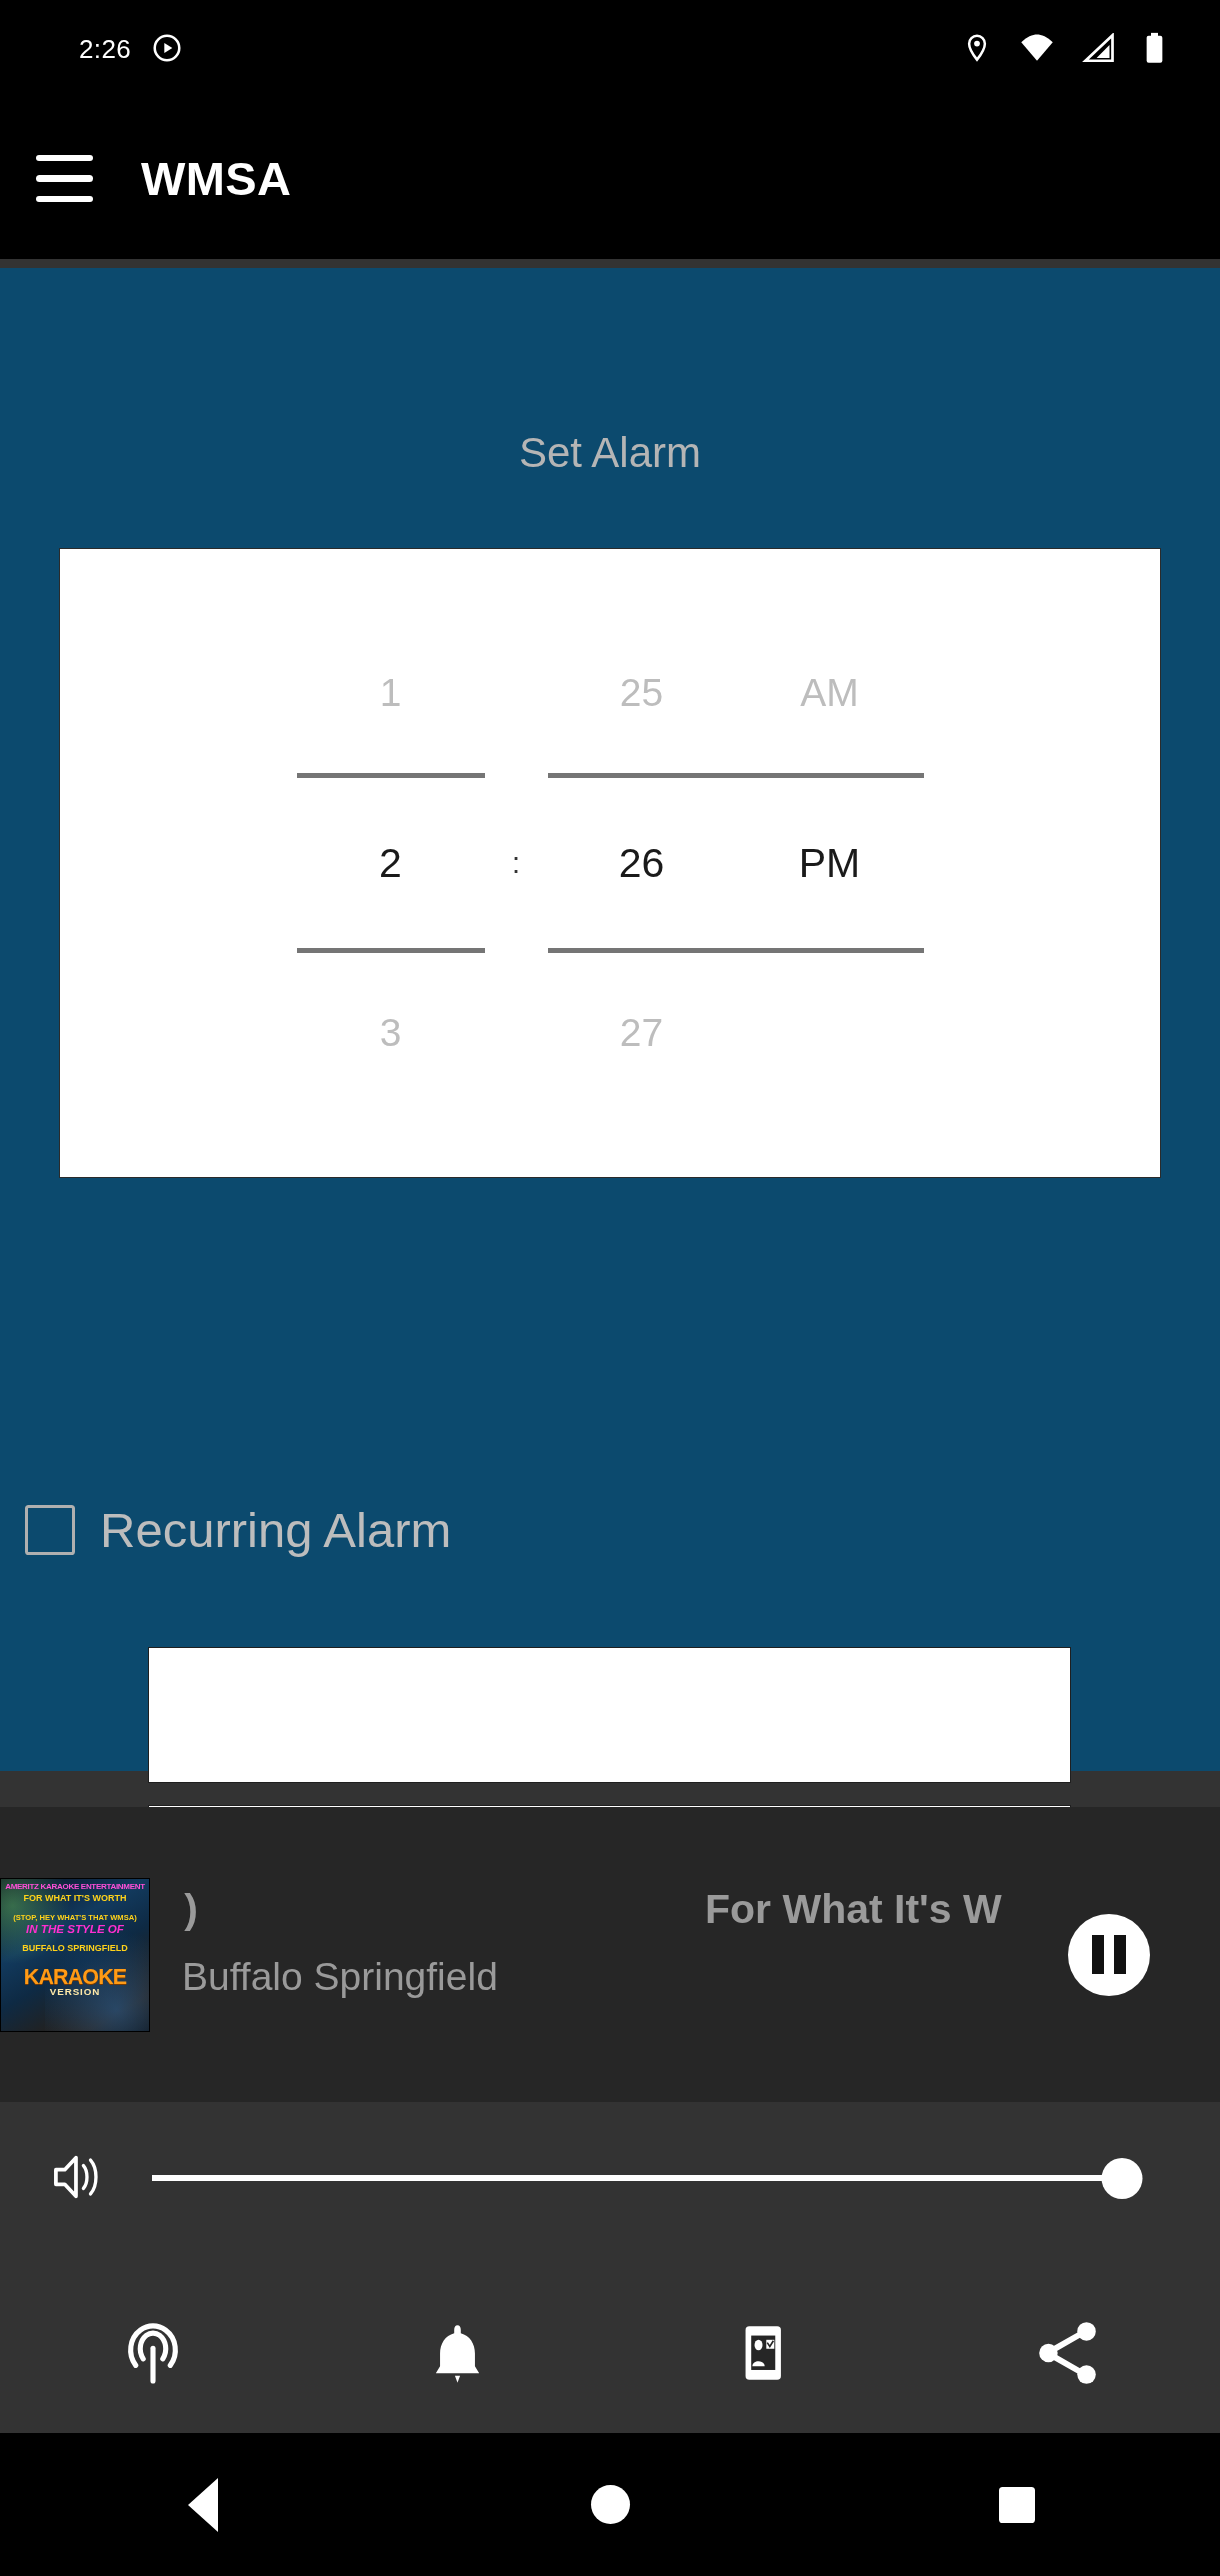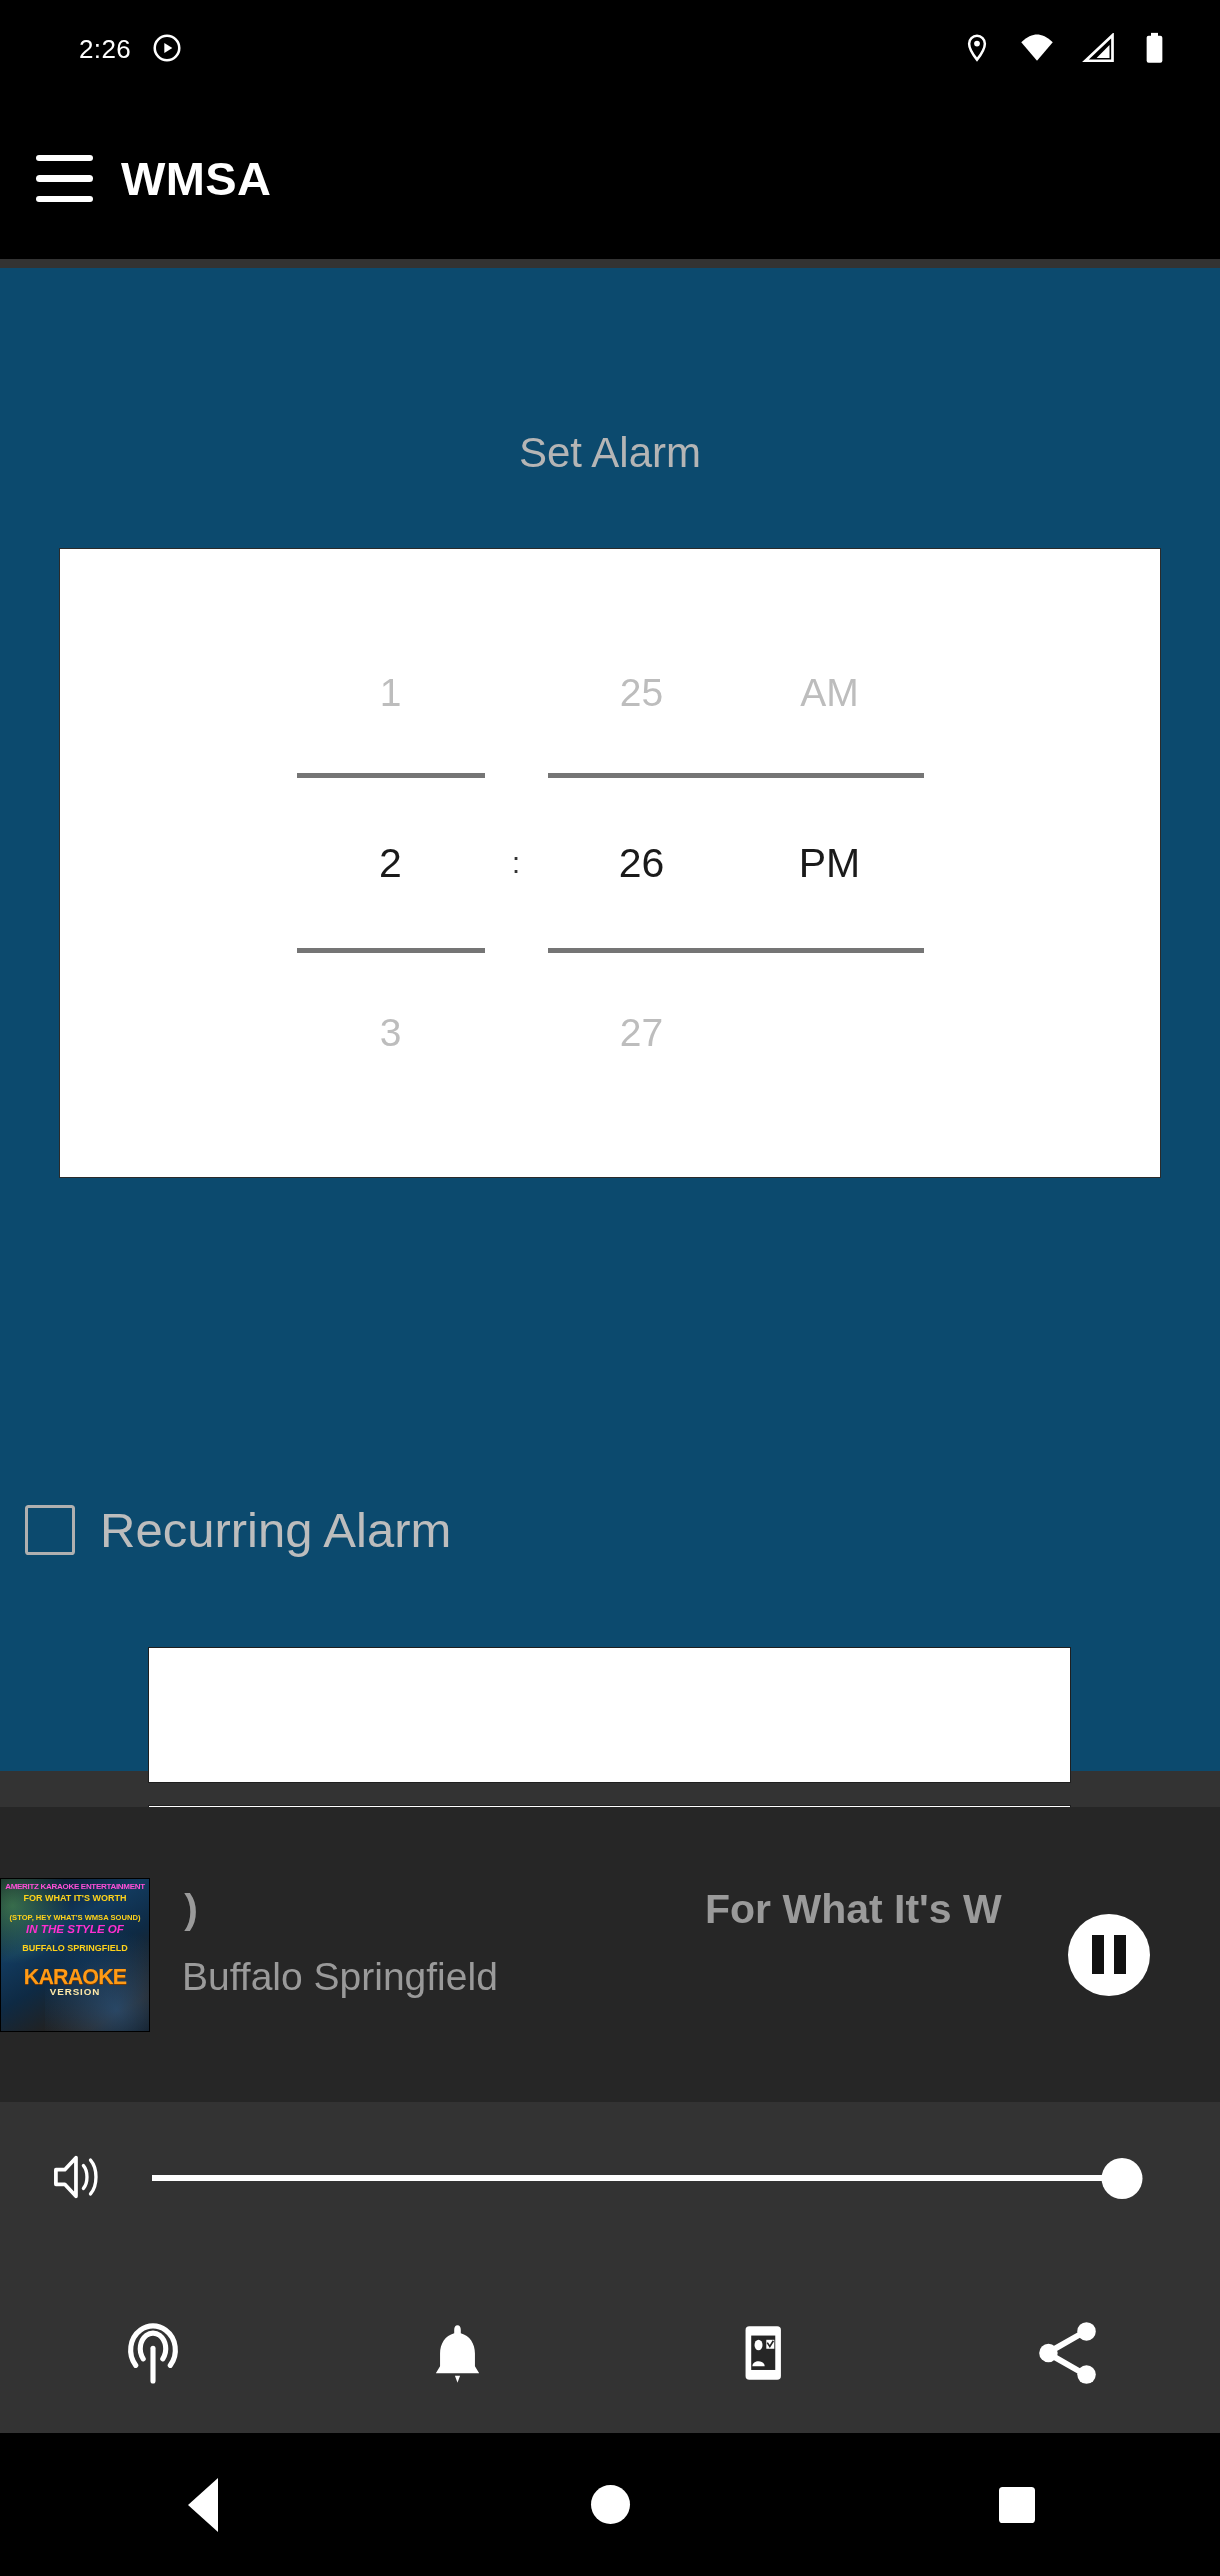--- a/index.html
+++ b/index.html
@@ -31,21 +31,21 @@
     background:#000000;
     display:flex; align-items:center;
   }
   #menu-button {
     width:57px; height:47px; margin-left:36px;
     display:flex; flex-direction:column; justify-content:space-between;
     cursor:pointer;
   }
   #menu-button span { display:block; height:6.3px; background:#fff; border-radius:3.6px; width:100%; }
   #app-title {
-    color:#ffffff; font-size:47px; font-weight:700; margin-left:28px;
+    color:#ffffff; font-size:47px; font-weight:700; margin-left:48px;
     letter-spacing:0.4px;
     text-align:right;
   }
 
   
   #content {
     position:absolute; left:0; top:268px; width:1220px; height:1503px;
     background:#0c4a6e;
   }
   #section-title {
@@ -310,21 +310,21 @@
       <span></span>
     </div>
 
   </div>
 
   <div id="media-player">
 
     <div id="album-art">
       <div class="aa-line aa-1">AMERITZ KARAOKE ENTERTAINMENT</div>
       <div class="aa-line aa-2">FOR WHAT IT'S WORTH</div>
-      <div class="aa-line aa-3">(STOP, HEY WHAT'S WMSA SOUND)</div>
+      <div class="aa-line aa-3">(STOP, HEY WHAT'S THAT WMSA)</div>
       <div class="aa-line aa-4">IN THE STYLE OF</div>
       <div class="aa-line aa-5">BUFFALO SPRINGFIELD</div>
       <div class="aa-line aa-6">KARAOKE</div>
       <div class="aa-line aa-7">VERSION</div>
     </div>
 
     <div id="track-info">
       <div id="track-title">
         <span class="seg-a">ound)</span>
         <span class="seg-b">For What It's W</span>

